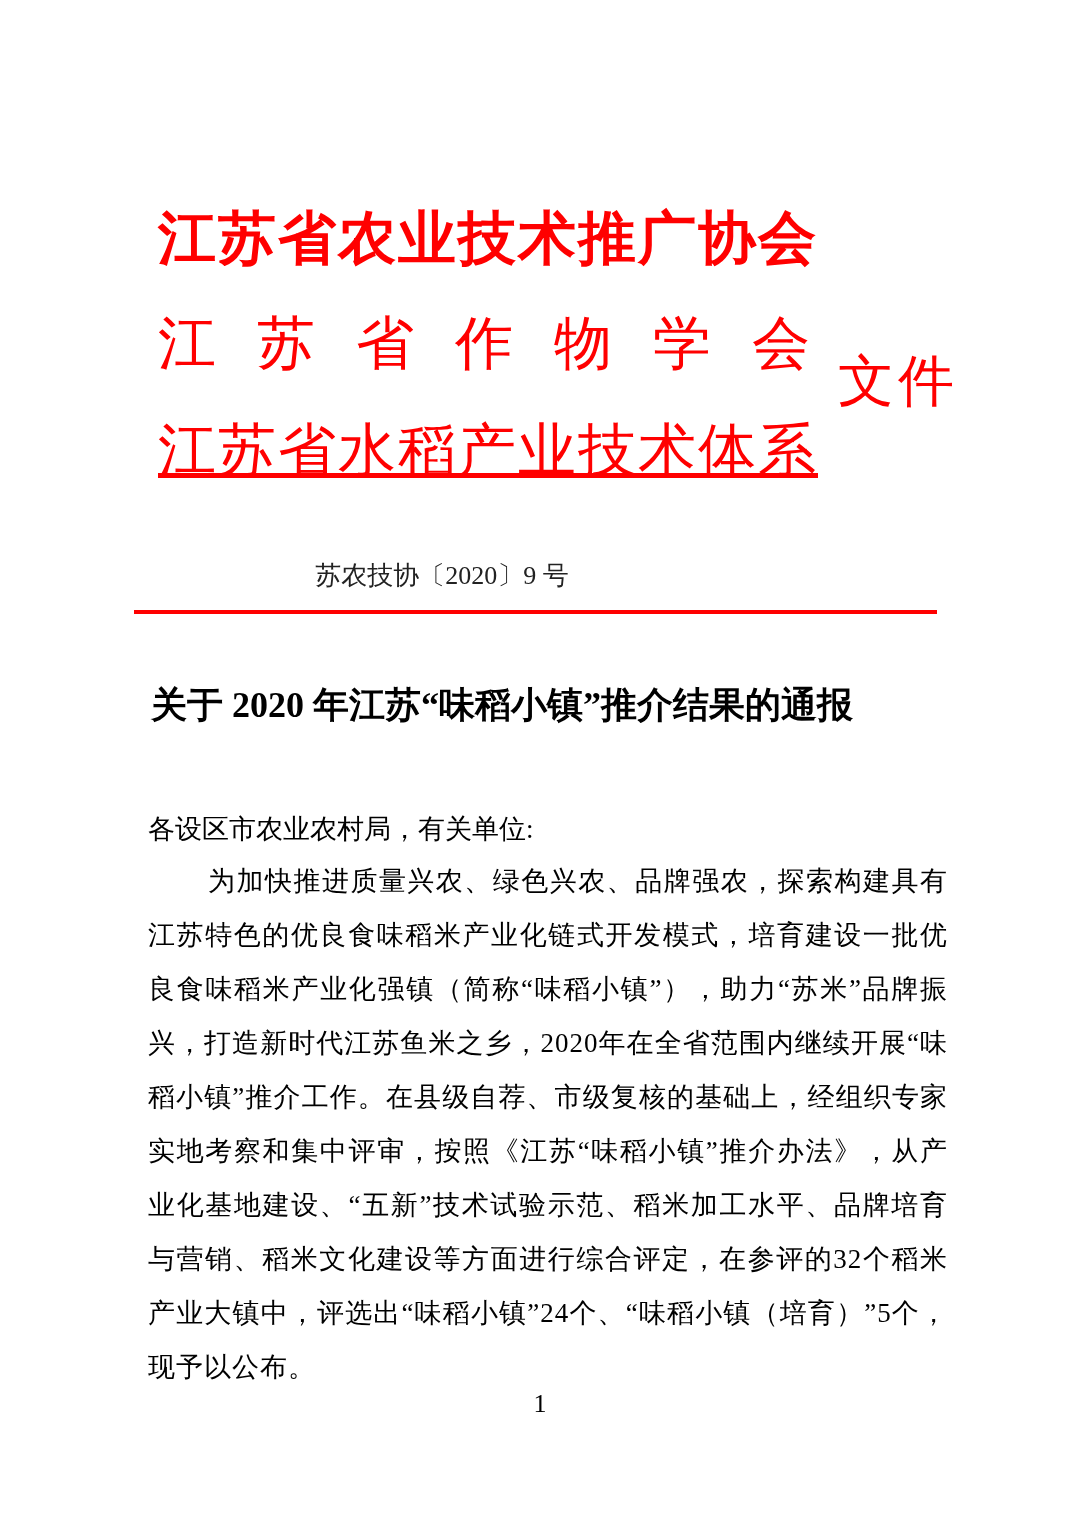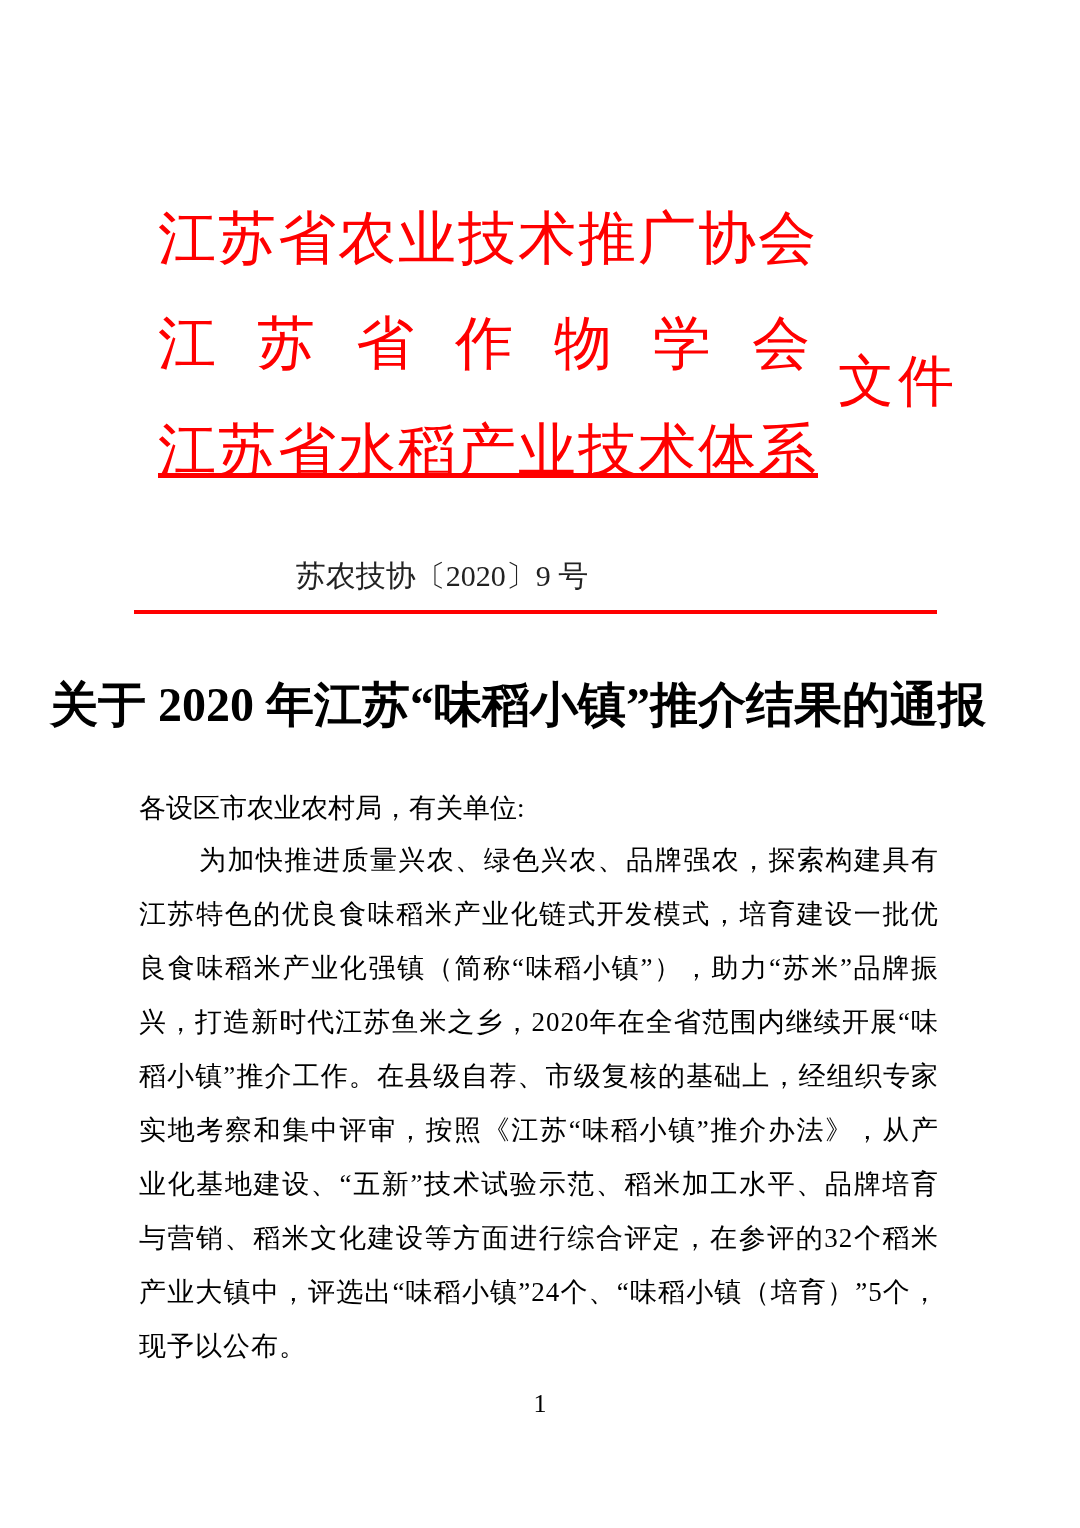--- a/index.html
+++ b/index.html
@@ -1,35 +1,35 @@
 <!DOCTYPE html>
 <html><head>
 <meta charset="utf-8">
 <style>
   html, body { margin: 0; padding: 0; background: #ffffff; }
   body { width: 1080px; height: 1528px; position: relative; overflow: hidden;
          font-family: "DejaVu Serif", "Liberation Serif", serif; color: #000; }
   .red { color: #ff0000; }
   .org-line { position: absolute; left: 158px; font-size: 58px; line-height: 70px;
               white-space: nowrap; font-family: "DejaVu Serif", serif; }
-  #org1 { top: 203px; letter-spacing: 2px; }
+  #org1 { top: 203px; letter-spacing: 2px; font-weight: bold; }
   #org2 { top: 308px; letter-spacing: 41px; }
   #org3 { top: 415px; letter-spacing: 2px; text-decoration: underline; }
   #doc-suffix { position: absolute; left: 838px; top: 318px; font-size: 56px;
                 line-height: 70px; letter-spacing: 4px; white-space: nowrap; margin-top: 28px; }
   #doc-number { position: absolute; left: 0; width: 884px; top: 556px; text-align: center;
-                font-size: 30px; line-height: 40px; color: #222;
+                font-size: 26px; line-height: 40px; color: #222;
                 font-family: "Liberation Serif", serif; }
   #red-rule { position: absolute; left: 134px; top: 610px; width: 803px; height: 4px;
               background: #ff0000; }
-  #notice-title { position: absolute; left: 16px; width: 1004px; top: 680px; text-align: center;
-                  font-size: 48px; line-height: 50px; font-weight: bold;
+  #notice-title { position: absolute; left: 0; width: 1004px; top: 680px; text-align: center;
+                  font-size: 36px; line-height: 50px; font-weight: bold;
                   font-family: "Liberation Serif", serif; white-space: nowrap; }
-  .body-text { position: absolute; left: 139px; width: 800px; font-size: 27px;
-               font-family: "Liberation Serif", serif; }
+  .body-text { position: absolute; left: 148px; width: 800px; font-size: 27px;
+               font-family: "Liberation Serif", serif; margin-top: 21px; }
   #salutation { top: 786px; line-height: 44px; }
   #paragraph { top: 833px; line-height: 54px; text-indent: 60px; text-align: justify;
                letter-spacing: 1px; }
   #page-number { position: absolute; left: 0; width: 1080px; top: 1386px; text-align: center;
                  font-size: 26px; line-height: 36px; font-family: "Liberation Serif", serif; }
 </style>
 </head>
 <body>
 
 <div>

